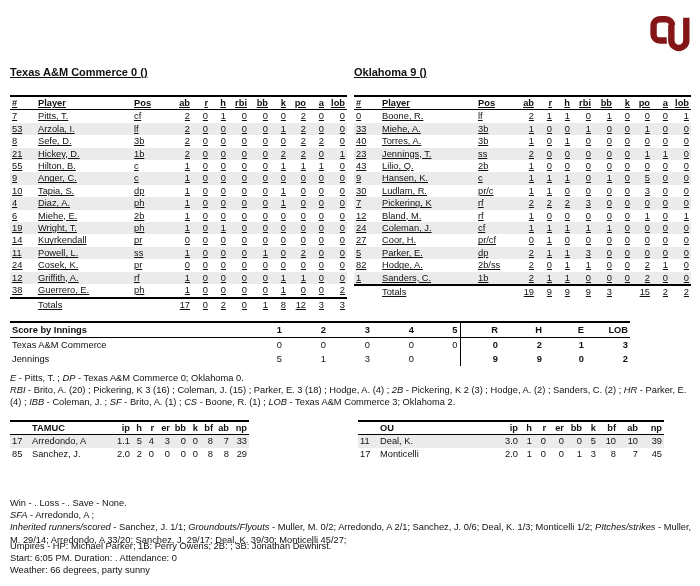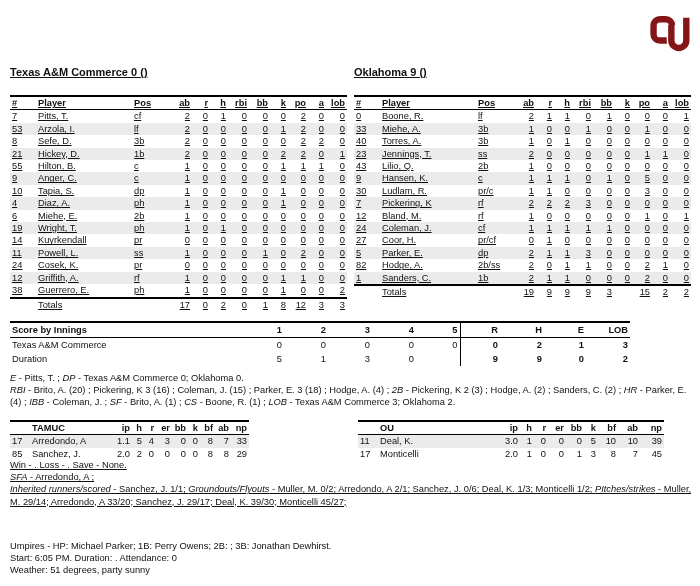--- a/index.html
+++ b/index.html
@@ -49,21 +49,21 @@
   .pitch-section { position:absolute; }
   .pitch-section.away { left:10px;  top:420px; width:239px; }
   .pitch-section.home { left:358px; top:420px; width:306px; }
   .pitch-table th:nth-child(-n+2), .pitch-table td:nth-child(-n+2) { text-align:left; }
   .pitch-table th:nth-child(n+3),  .pitch-table td:nth-child(n+3)  { text-align:right; }
   .pitch-table tbody tr:nth-child(odd) { background:var(--stripe); }
 
   
   .notes { position:absolute; font-size:9.3px; line-height:12.2px; }
   .notes.batting-notes  { left:10px; top:372px; width:684px; }
-  .notes.pitching-notes { left:10px; top:459px; width:688px;text-decoration:underline; }
+  .notes.pitching-notes { left:10px; top:497px; width:688px; }
   .notes.footer-notes   { left:10px; top:540px; width:688px; line-height:12px; }
   .note-line i { font-style:italic; }
 </style>
 </head>
 <body>
 
 <div class="page">
 
 
   <svg class="ou-logo" viewBox="0 0 66 56" aria-hidden="true">
@@ -621,21 +621,21 @@
             <td>0</td>
             <td>0</td>
             <td>0</td>
             <td>0</td>
             <td>0</td>
             <td>2</td>
             <td>1</td>
             <td>3</td>
           </tr>
           <tr>
-            <td>Duration</td>
+            <td>Jennings</td>
             <td>5</td>
             <td>1</td>
             <td>3</td>
             <td>0</td>
             <td></td>
             <td>9</td>
             <td>9</td>
             <td>0</td>
             <td>2</td>
           </tr>
@@ -772,16 +772,16 @@
 
   <div class="notes pitching-notes">
       <div class="note-line"><span>Win - . Loss - . Save - None.</span></div>
       <div class="note-line"><i>SFA</i><span> - Arredondo, A ;</span></div>
       <div class="note-line"><i>Inherited runners/scored</i><span> - Sanchez, J. 1/1; </span><i>Groundouts/Flyouts</i><span> - Muller, M. 0/2; Arredondo, A 2/1; Sanchez, J. 0/6; Deal, K. 1/3; Monticelli 1/2; </span><i>PItches/strikes</i><span> - Muller, M. 29/14; Arredondo, A 33/20; Sanchez, J. 29/17; Deal, K. 39/30; Monticelli 45/27;</span></div>
     </div>
 
   <div class="notes footer-notes">
       <div class="note-line"><span>Umpires - HP: Michael Parker; 1B: Perry Owens; 2B: ; 3B: Jonathan Dewhirst.</span></div>
       <div class="note-line"><span>Start: 6:05 PM. Duration: . Attendance: 0</span></div>
-      <div class="note-line"><span>Weather: 51 degrees, party sunny</span></div>
+      <div class="note-line"><span>Weather: 66 degrees, party sunny</span></div>
     </div>
 
 </div>
 
 </body></html>

